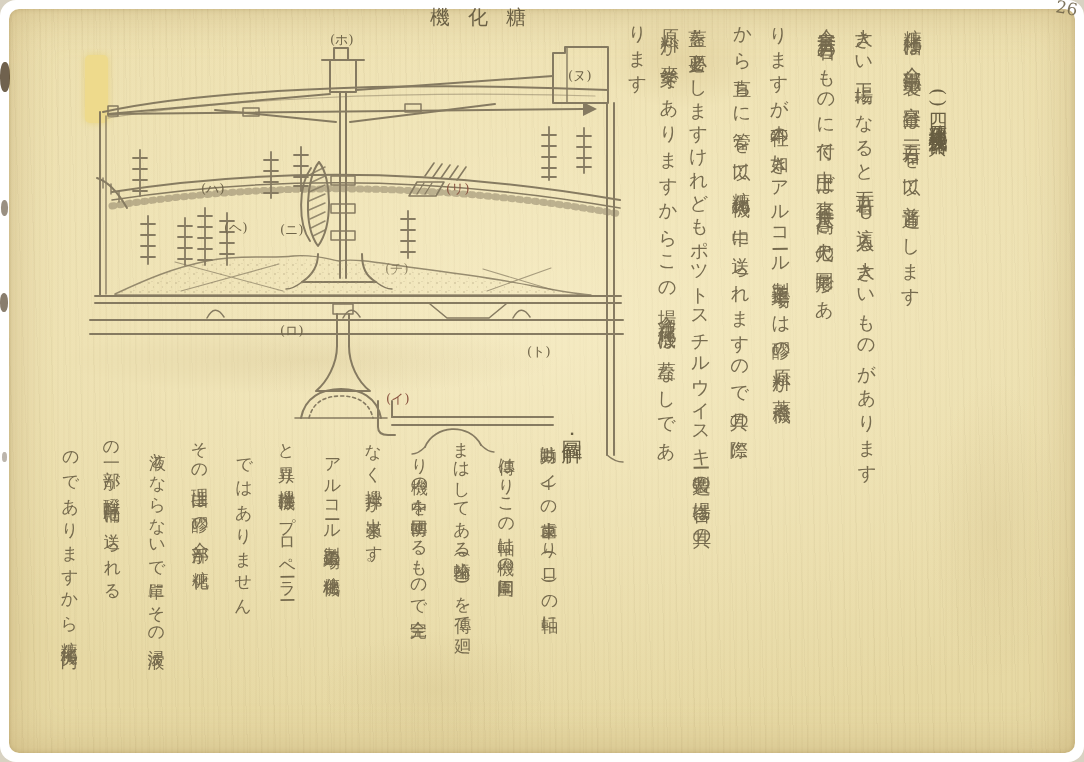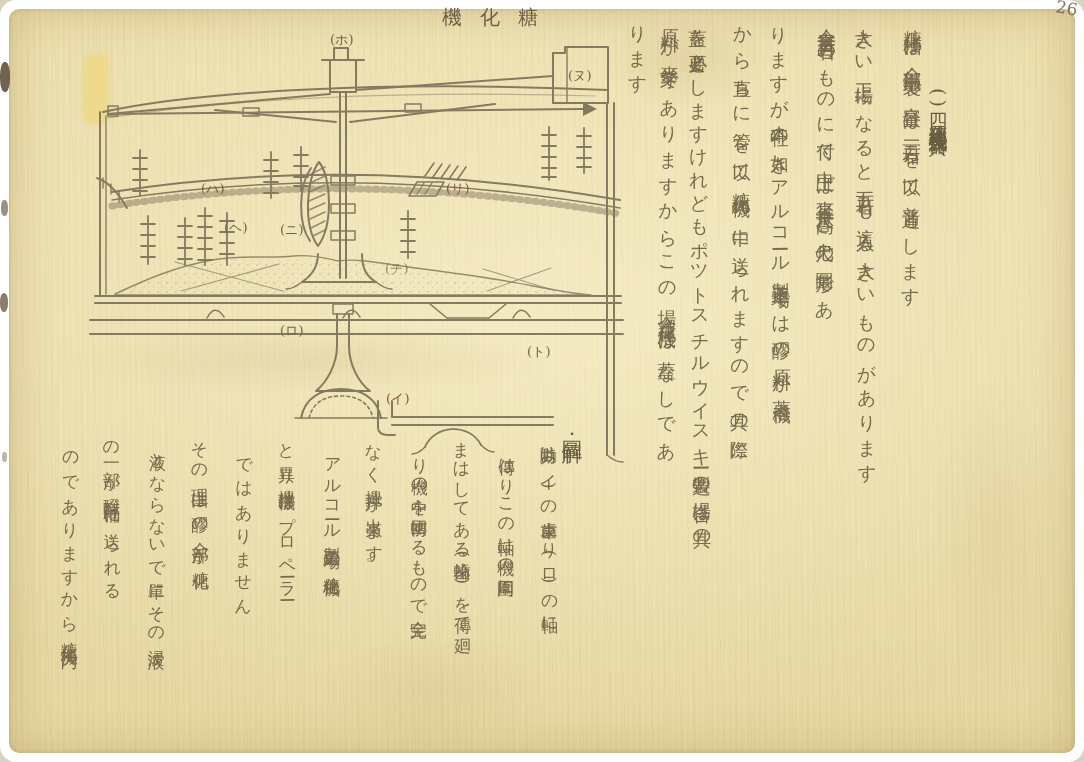--- a/index.html
+++ b/index.html
@@ -13,21 +13,21 @@
       linear-gradient(#ecdfae,#e6d8a3);
     box-shadow: inset 0 0 46px rgba(168,138,78,.38), inset 0 0 5px rgba(120,95,50,.28);}
   .stain{position:absolute;border-radius:50%;pointer-events:none;}
   .bindmark{position:absolute;background:#57462f;border-radius:45%;}
   .vcol{position:absolute;writing-mode:vertical-rl;text-orientation:mixed;white-space:nowrap;
         color:#665b41;opacity:.88;}
   .rcol{font-size:18.5px;letter-spacing:4px;width:36px;}
   .lcol{font-size:17px;letter-spacing:0.5px;width:34px;}
   .r-heading{font-size:19px;letter-spacing:2px;color:#5d5339;opacity:.92;}
   .l-heading{font-size:21px;letter-spacing:3px;color:#5d5339;opacity:.92;}
-  .title{position:absolute;left:430px;top:4px;font-size:20px;letter-spacing:18px;color:#5f553c;opacity:.9;margin-left:12px;}
+  .title{position:absolute;left:430px;top:4px;font-size:20px;letter-spacing:18px;color:#5f553c;opacity:.9;}
   .pagenum{position:absolute;left:1056px;top:-2px;font-size:17px;color:#6a5f45;transform:rotate(10deg);opacity:.85;}
   .lean-a{transform:rotate(.5deg);} .lean-b{transform:rotate(-.5deg);}
   svg text{font-family:"DejaVu Serif", serif;}
 </style>
 </head>
 <body>
 
 <div class="sheet">
   <div class="paper"></div>
 

